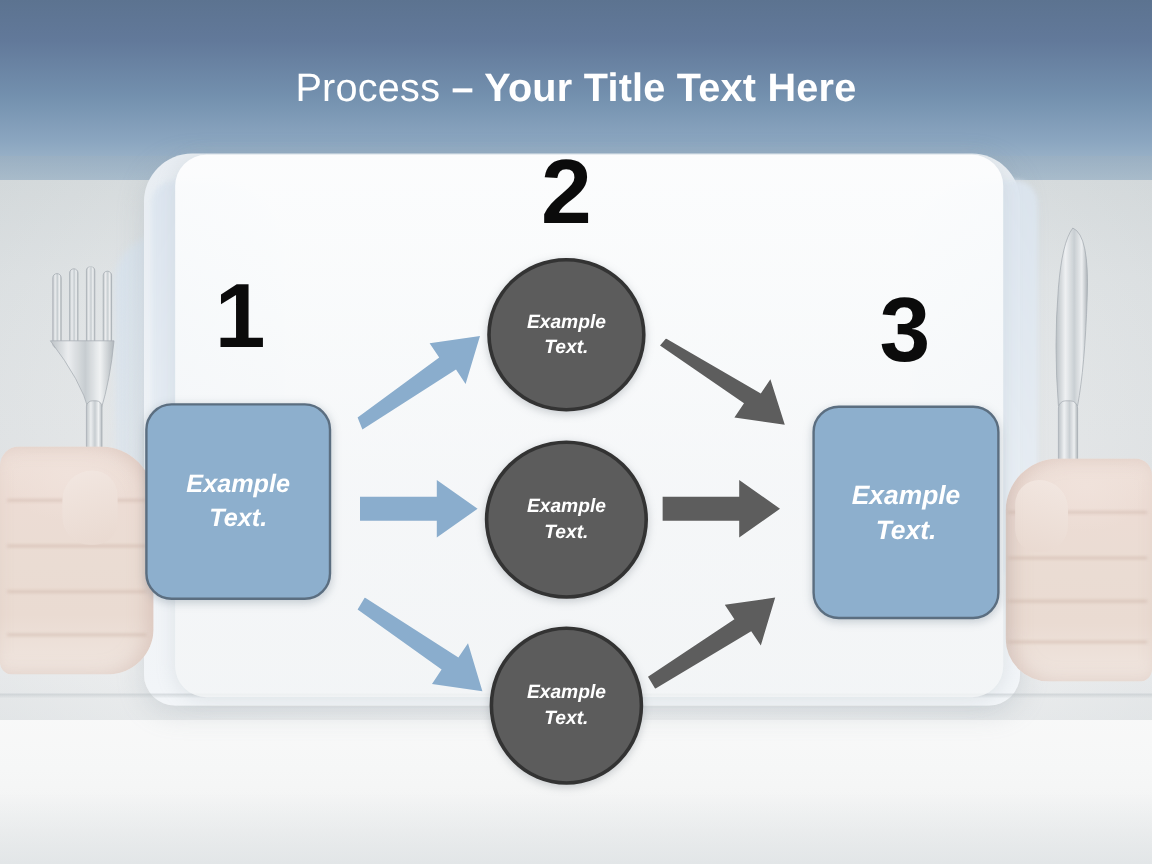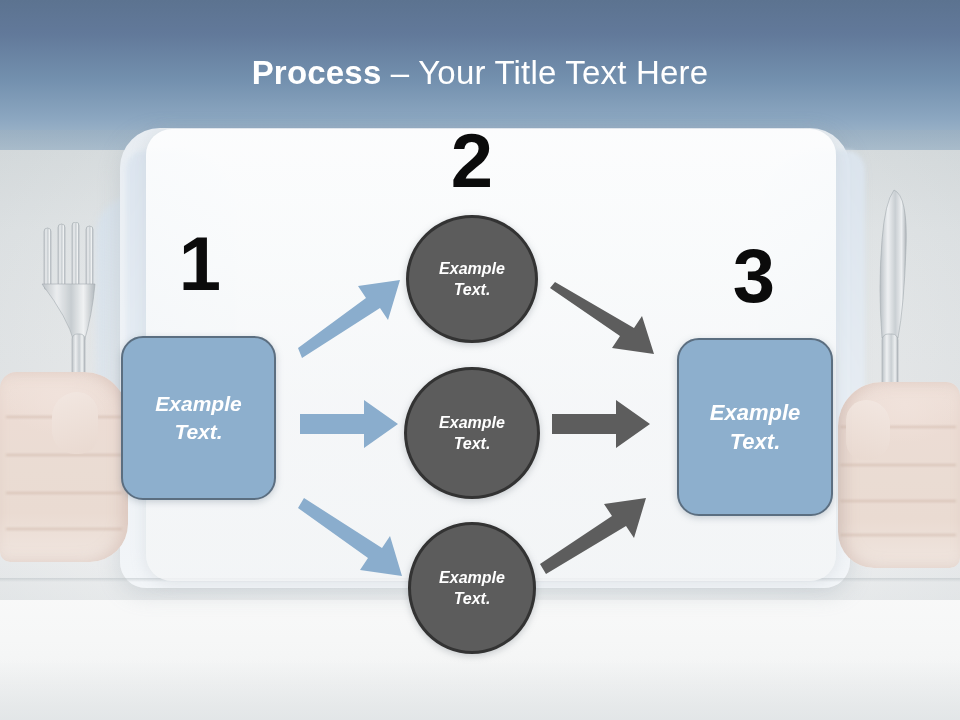--- a/index.html
+++ b/index.html
@@ -198,22 +198,22 @@
     position: absolute;
     left: 0; top: 52px;
     width: 960px;
     text-align: center;
     color: #ffffff;
     font-size: 33px;
     line-height: 42px;
     letter-spacing: .2px;
     white-space: nowrap;
   }
-  .title .t-strong { font-weight: bold; }
-  .title .t-rest   { font-weight: normal; margin-top: 16px; }
+  .title .t-strong { font-weight: normal; }
+  .title .t-rest   { font-weight: bold; margin-top: 16px; }
 
   
   .step-num {
     position: absolute;
     color: #0b0b0b;
     font-weight: bold;
     font-size: 76px;
     line-height: 76px;
     text-align: center;
     font-family: "Liberation Sans", sans-serif;

